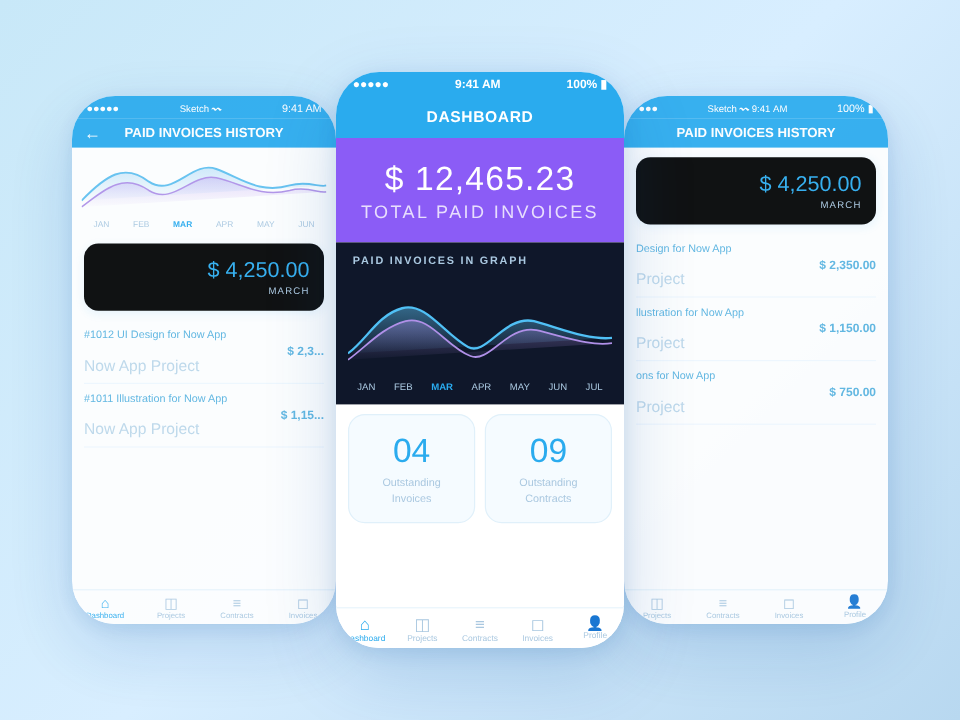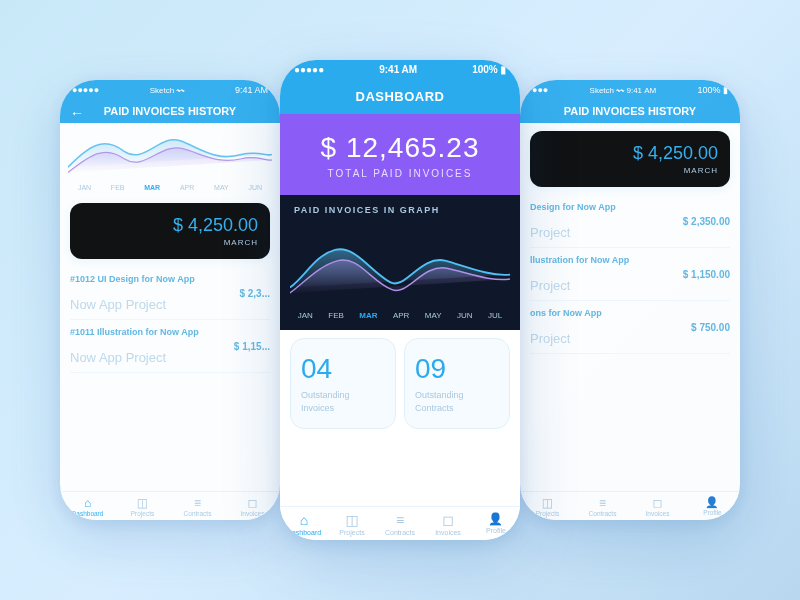--- a/index.html
+++ b/index.html
@@ -93,21 +93,21 @@
       padding: 18px 16px 16px;
       text-align: center;
     }
     .center-hero .amount {
       font-size: 28px;
       font-weight: 300;
       color: #fff;
       letter-spacing: 1px;
     }
     .center-hero .subtitle {
-      font-size: 10px;
+      font-size: 15px;
       color: rgba(255,255,255,0.8);
       letter-spacing: 2px;
       margin-top: 4px;
       text-transform: uppercase;
     }
 
     .section-label {
       font-size: 9px;
       color: #aac8e0;
       letter-spacing: 1.5px;
@@ -137,21 +137,21 @@
     .stats-row {
       display: flex;
       margin: 8px 10px;
       gap: 8px;
     }
     .stat-card {
       flex: 1;
       background: #f5fbff;
       border-radius: 14px;
       padding: 14px 10px;
-      text-align: left;
+      text-align: center;
       border: 1px solid #e0f0fa;
     }
     .stat-card .num {
       font-size: 28px;
       font-weight: 200;
       color: #2aabee;
     }
     .stat-card .label {
       font-size: 9px;
       color: #aac8e0;
@@ -234,21 +234,21 @@
     .invoice-list {
       padding: 0 10px;
     }
     .invoice-item {
       display: flex;
       justify-content: space-between;
       align-items: center;
       padding: 7px 0;
       border-bottom: 1px solid #f0f8ff;
     }
-    .invoice-item .inv-left .inv-title { font-size: 9px; color: #5ab4e0; font-weight: 700; }
+    .invoice-item .inv-left .inv-title { font-size: 9px; color: #5ab4e0; font-weight: 400; }
     .invoice-item .inv-left .inv-sub { font-size: 13px; color: #bdd8ea; margin-top: 13px; }
     .invoice-item .inv-amount { font-size: 10px; color: #5ab4e0; font-weight: 700; }
 
     .lr-graph-area {
       height: 60px;
       padding: 2px 8px 0;
       position: relative;
     }
     .lr-month-labels {
       display: flex;

